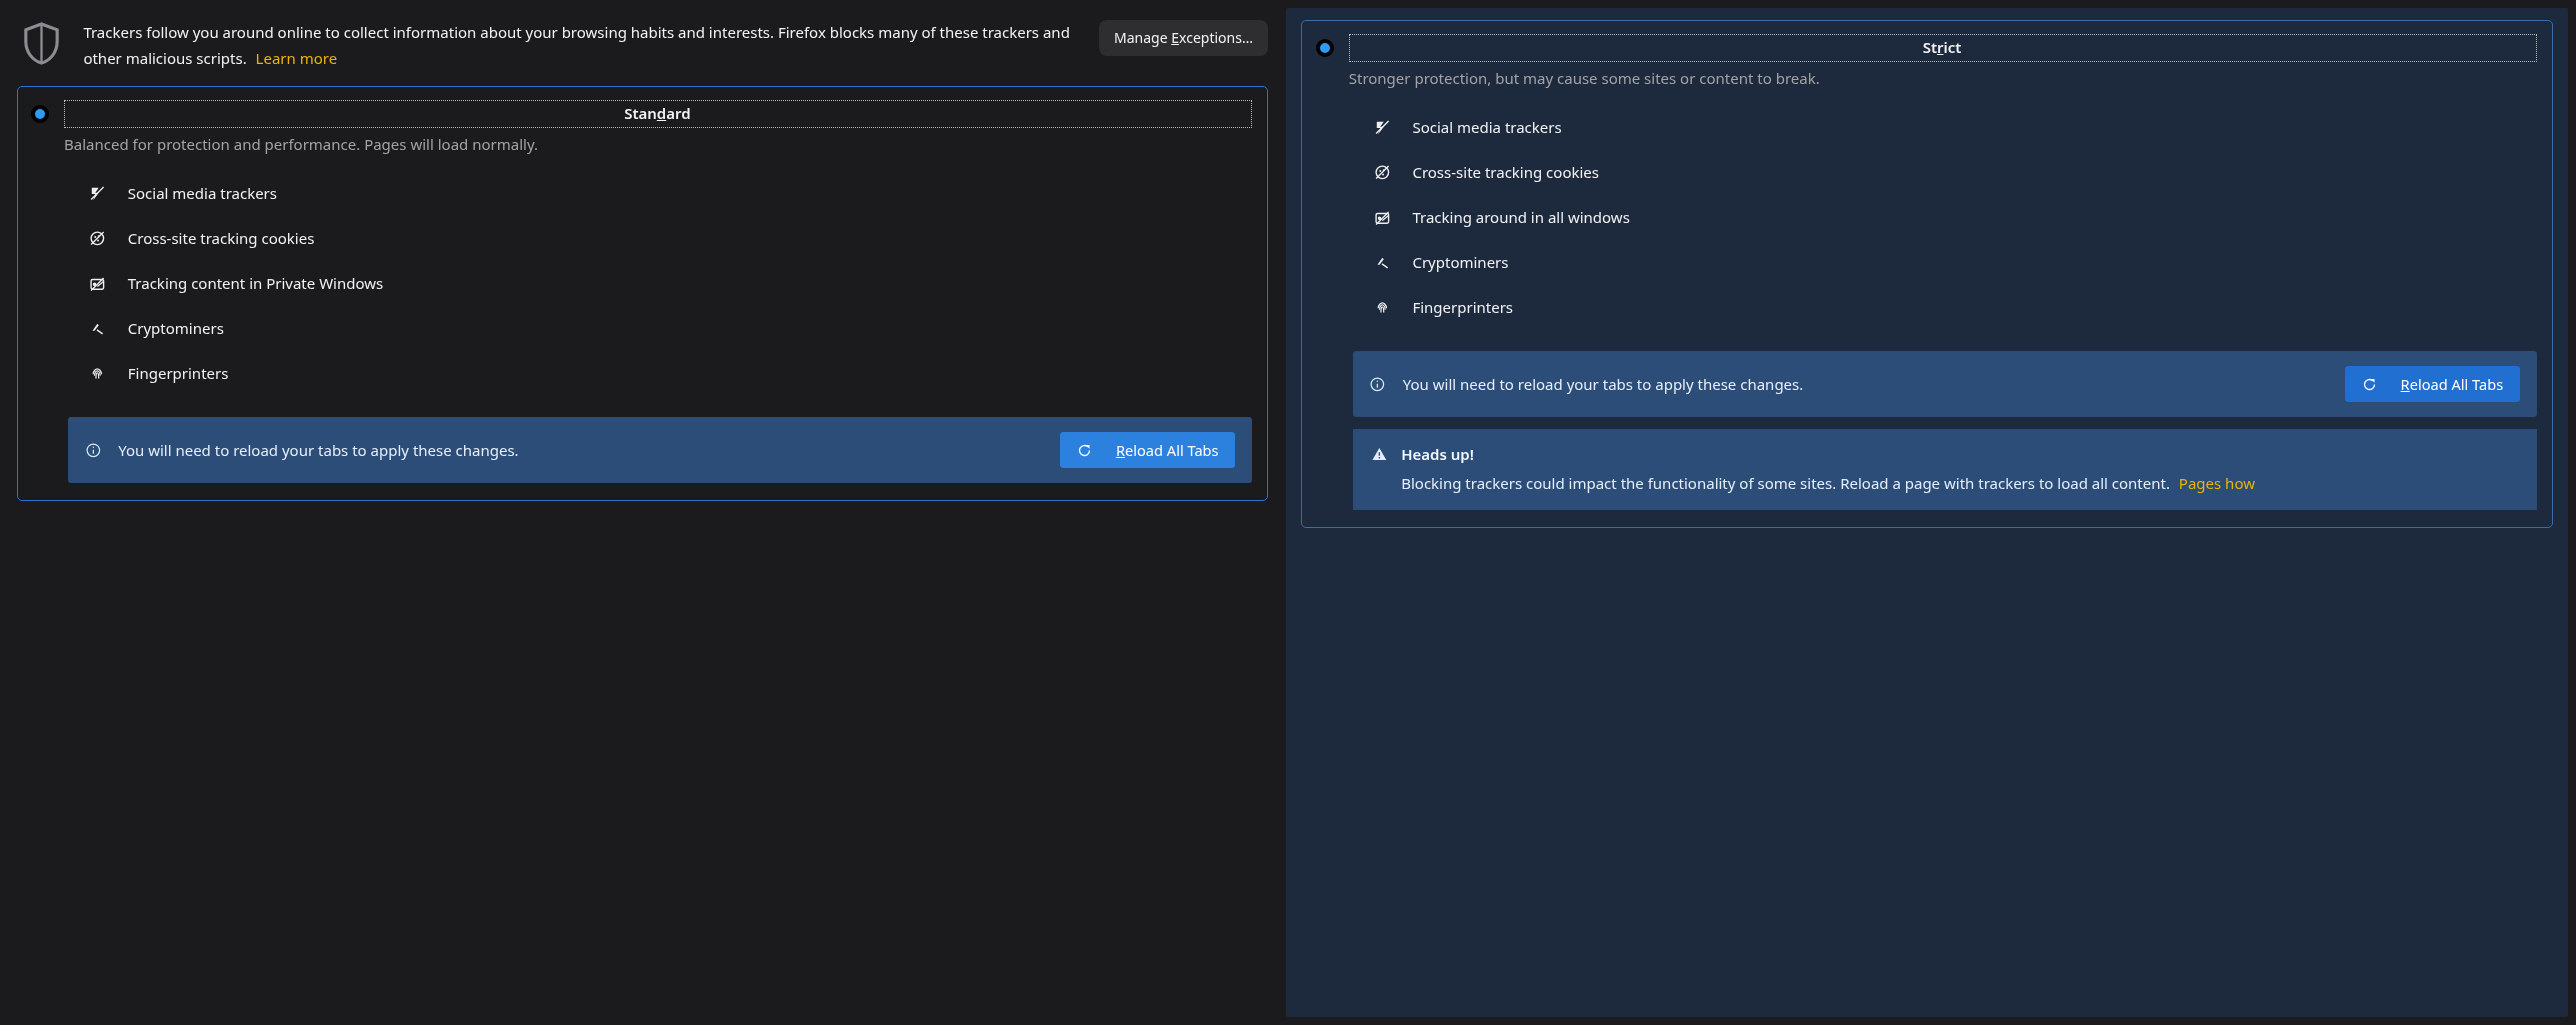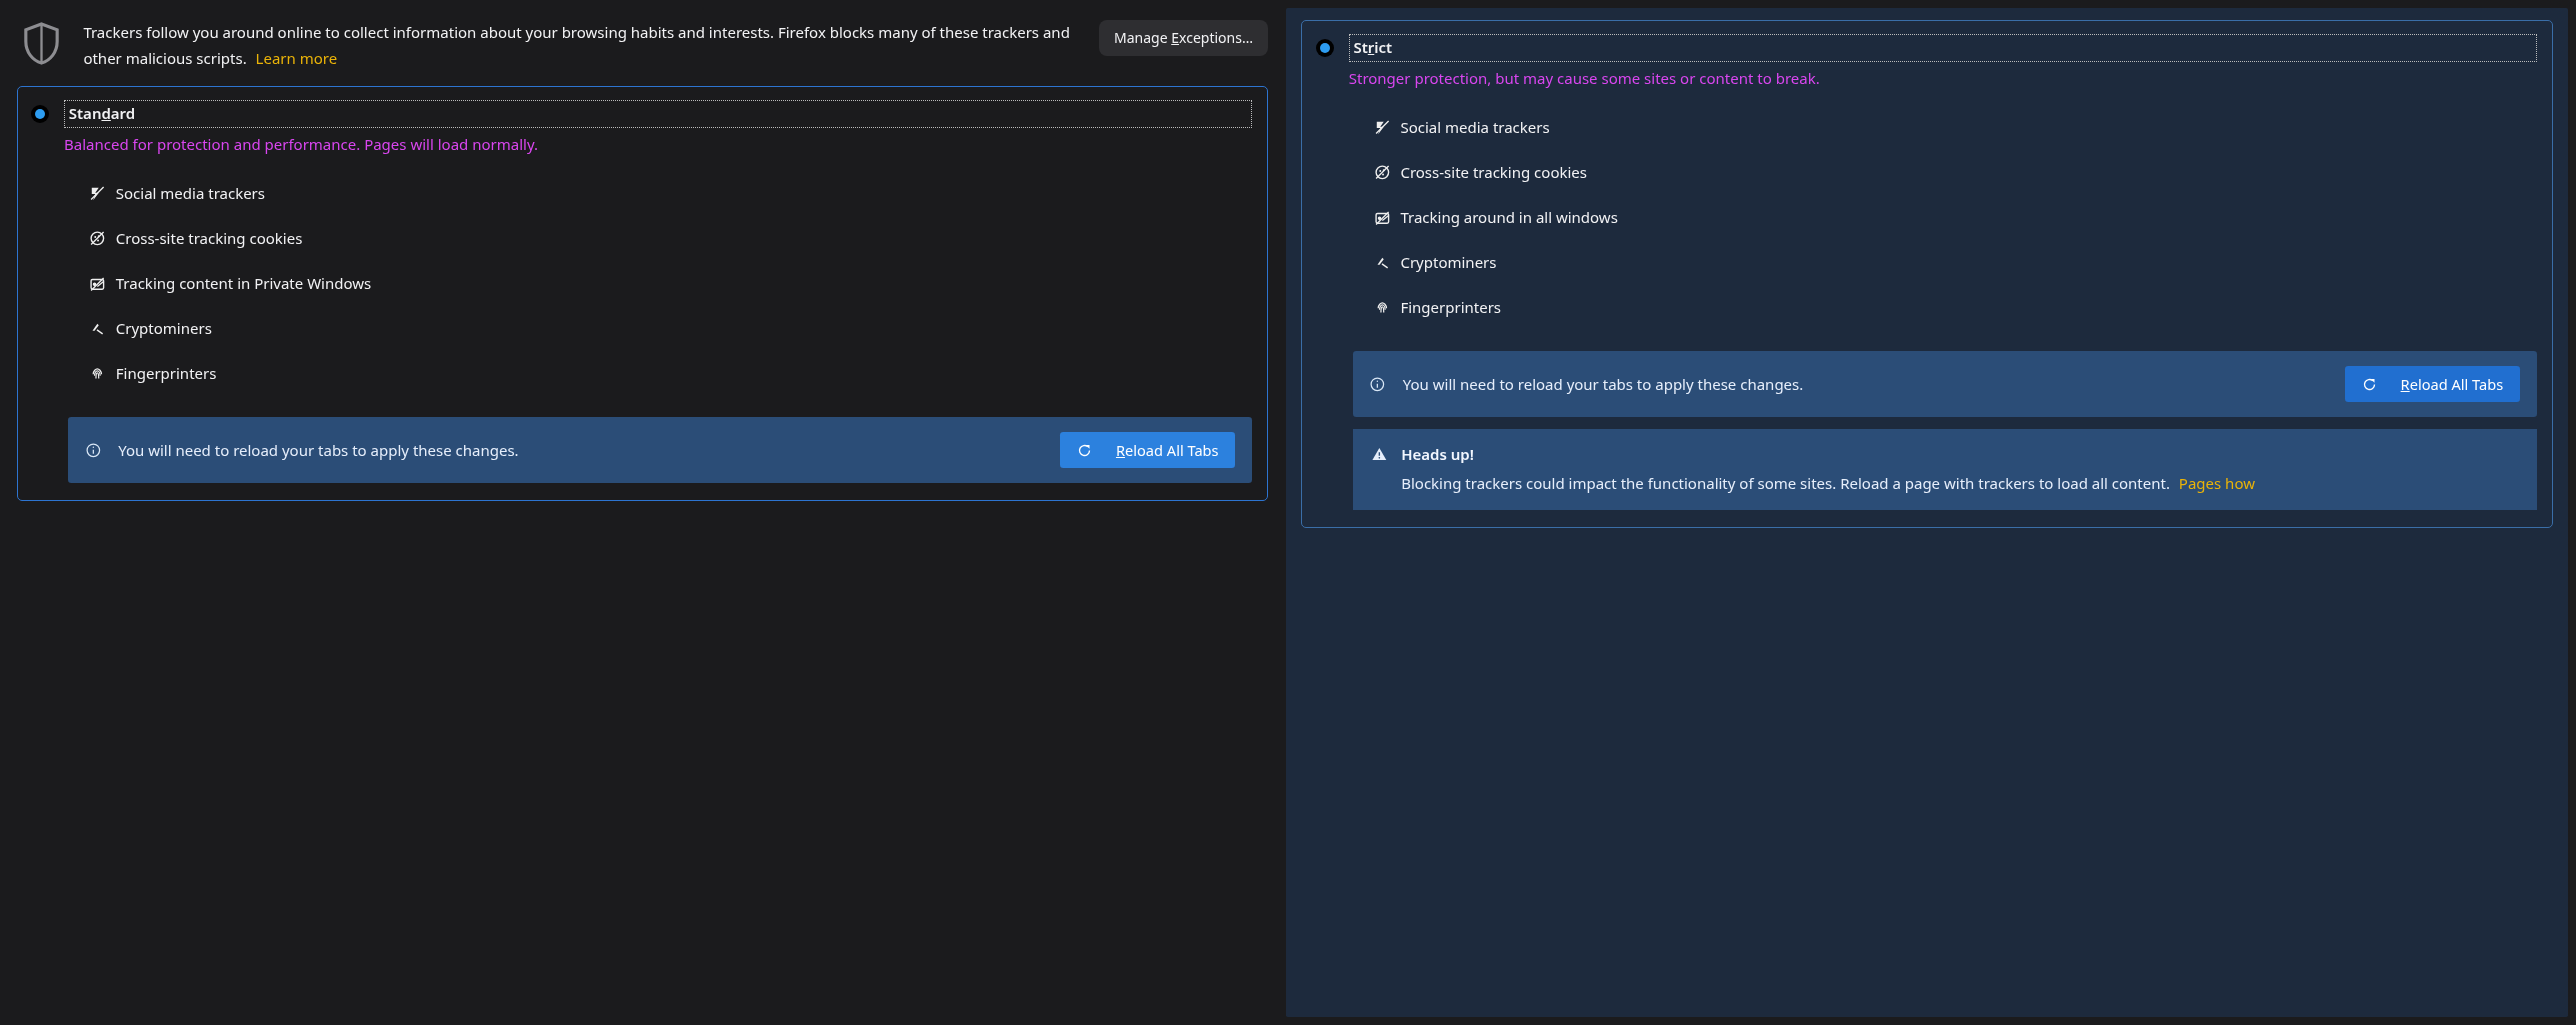--- a/index.html
+++ b/index.html
@@ -64,20 +64,21 @@
     border: 0.8px solid #2d74d0;
     border-radius: 5px;
     padding: 13.4px 15px 16.7px 13.4px;
   }
   .pane.right .option-card { border-color: #3a6ea8; }
   .option-head {
     display: flex;
     align-items: center;
     gap: 15px;
     margin-bottom: 6.7px;
+    text-align: center;
   }
   .radio {
     width: 18.4px;
     height: 18.4px;
     border-radius: 50%;
     background: #000;
     display: flex;
     align-items: center;
     justify-content: center;
     flex: none;
@@ -93,31 +94,31 @@
     font-weight: 600;
     font-size: 15px;
     border: 0.8px dotted #bcbcbc;
     padding: 1.7px 5px 1.7px 3.3px;
     flex: 1;
   }
   .option-desc {
     margin-left: 33px;
     font-size: 15px;
     margin-bottom: 15px;
-    color: #d946ef;
+    color: #a3a3a3;
   }
   ul.tracker-list {
     list-style: none;
     margin-left: 58px;
     margin-bottom: 20px;
   }
   ul.tracker-list li {
     display: flex;
     align-items: center;
-    gap: 10px;
+    gap: 22px;
     padding: 11.7px 0;
     font-size: 15px;
   }
   ul.tracker-list li .ic {
     width: 16.7px;
     height: 16.7px;
     flex: none;
     color: #eee;
     display: flex;
     align-items: center;

